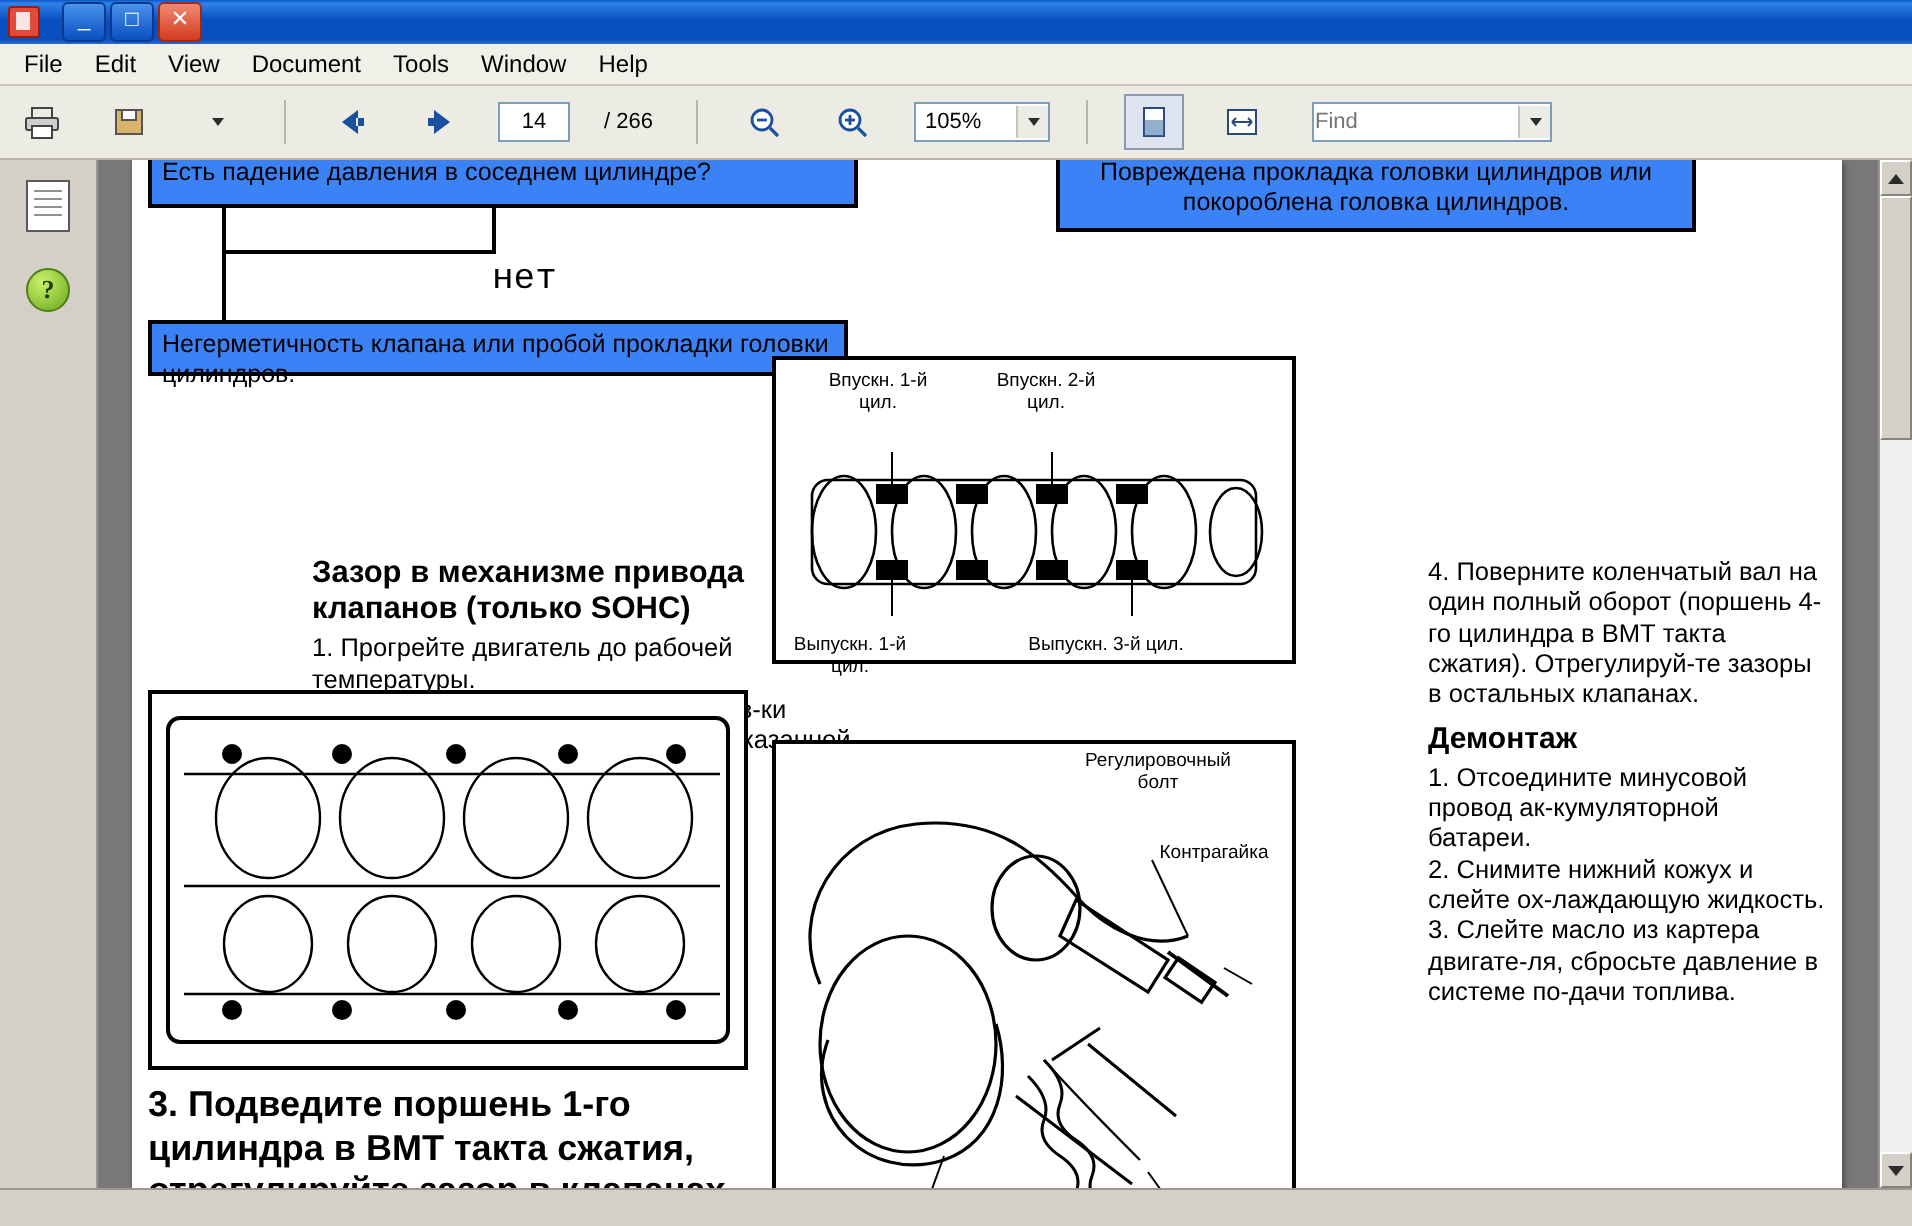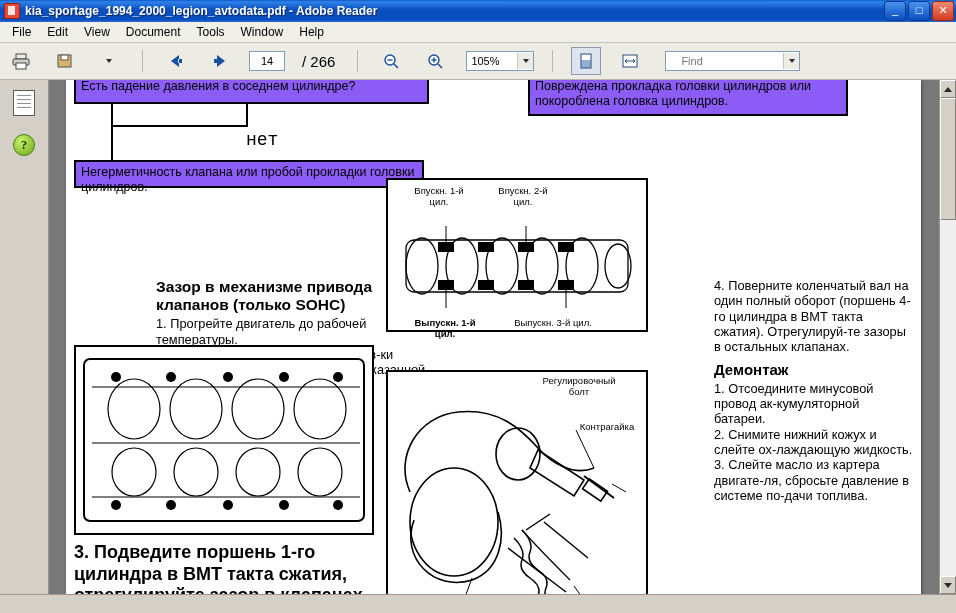--- a/index.html
+++ b/index.html
@@ -117,21 +117,21 @@
   .page-field {
     width: 34px; height: 18px;
     border: 1px solid #7f9db9;
     background: #fff;
     font-size: 11px;
     text-align: center;
     line-height: 18px;
     color: #000;
   }
   .page-total {
-    font-size: 15px;
+    font-size: 11px;
     color: #000;
     margin: 0 4px 0 3px;
     white-space: nowrap;
   }
   .zoom-box {
     display: flex;
     align-items: center;
     height: 18px;
     border: 1px solid #7f9db9;
     background: #fff;
@@ -158,21 +158,21 @@
     background: #fff;
     margin-left: 6px;
   }
   .find-input {
     width: 100px;
     border: none;
     outline: none;
     font-size: 11px;
     color: #8b8b8b;
     font-family: "Liberation Sans", sans-serif;
-    padding-left: 15px;
+    padding-left: 0;
     background: transparent;
   }
   .caret {
     width: 0; height: 0;
     border-left: 4px solid transparent;
     border-right: 4px solid transparent;
     border-top: 5px solid #2b2b2b;
   }
   .caret-sm {
     border-left: 3px solid transparent;
@@ -290,21 +290,21 @@
   .doc {
     position: relative;
     width: 855px;
     height: 585px;
     font-family: "Liberation Sans", sans-serif;
     color: #000;
   }
   .dbox {
     position: absolute;
     border: 2px solid #000;
-    background: #8b5cf6;
+    background: #3b82f6;
     box-sizing: border-box;
     padding: 3px 5px;
     font-size: 12.5px;
     line-height: 1.18;
   }
   .conn {
     position: absolute;
     background: #000;
   }
   .lbl {
@@ -380,21 +380,20 @@
     flex: none;
   }
 </style>
 </head>
 <body>
 
 <div class="app">
 
   <div class="titlebar">
     <div class="app-icon"></div>
-    <div class="title">kia_sportage_1994_2000_legion_avtodata.pdf - Adobe Reader</div>
     <div class="win-btns">
       <div class="win-btn">_</div>
       <div class="win-btn">□</div>
       <div class="win-btn close">✕</div>
     </div>
   </div>
 
   <div class="menubar">
     <div class="menu-item">File</div>
     <div class="menu-item">Edit</div>
@@ -488,21 +487,21 @@
         <div class="help-icon">?</div>
       </div>
     </div>
 
     <div class="doc-scroll">
       <div class="page">
         <div class="doc">
 
           <div class="dbox" style="left:8px; top:-6px; width:355px; height:30px;">Есть падение давления в соседнем цилиндре?</div>
 
-          <div class="dbox" style="left:462px; top:-6px; width:320px; height:42px;">Повреждена прокладка головки цилиндров или покороблена головка цилиндров.</div>
+          <div class="dbox" style="left:462px; top:-6px; width:320px; height:42px;text-align:center;">Повреждена прокладка головки цилиндров или покороблена головка цилиндров.</div>
 
           <div class="conn" style="left:45px; top:24px; width:2px; height:56px;"></div>
           <div class="conn" style="left:45px; top:45px; width:135px; height:2px;"></div>
           <div class="conn" style="left:180px; top:24px; width:2px; height:23px;"></div>
 
           <div class="lbl" style="left:180px; top:50px;">нет</div>
 
           <div class="dbox" style="left:8px; top:80px; width:350px; height:28px;">Негерметичность клапана или пробой прокладки головки цилиндров.</div>
 
           <div class="col-left">
@@ -568,21 +567,21 @@
               </g>
               <g stroke="#000" stroke-width="1">
                 <line x1="58" y1="46" x2="58" y2="62"></line>
                 <line x1="138" y1="46" x2="138" y2="62"></line>
                 <line x1="58" y1="110" x2="58" y2="128"></line>
                 <line x1="178" y1="110" x2="178" y2="128"></line>
               </g>
             </svg>
             <div class="fig-cap" style="left:16px; top:6px; width:70px;">Впускн. 1-й цил.</div>
             <div class="fig-cap" style="left:100px; top:6px; width:70px;">Впускн. 2-й цил.</div>
-            <div class="fig-cap" style="left:20px; top:138px; width:74px;font-weight:bold;">Выпускн. 1-й цил.</div>
+            <div class="fig-cap" style="left:0; top:138px; width:74px;">Выпускн. 1-й цил.</div>
             <div class="fig-cap" style="left:126px; top:138px; width:78px;">Выпускн. 3-й цил.</div>
           </div>
 
           <div class="figbox" style="left:320px; top:290px; width:262px; height:280px;">
             <svg width="258" height="276" viewBox="0 0 258 276">
               <g stroke="#000" fill="none" stroke-width="1.6">
                 <path d="M22 120 C6 84 30 44 70 40 C110 36 132 56 150 76 C164 92 186 104 206 96"></path>
                 <path d="M26 148 C12 186 46 220 84 208 C112 198 118 166 110 140"></path>
                 <ellipse cx="66" cy="150" rx="44" ry="54"></ellipse>
                 <ellipse cx="130" cy="82" rx="22" ry="26"></ellipse>

